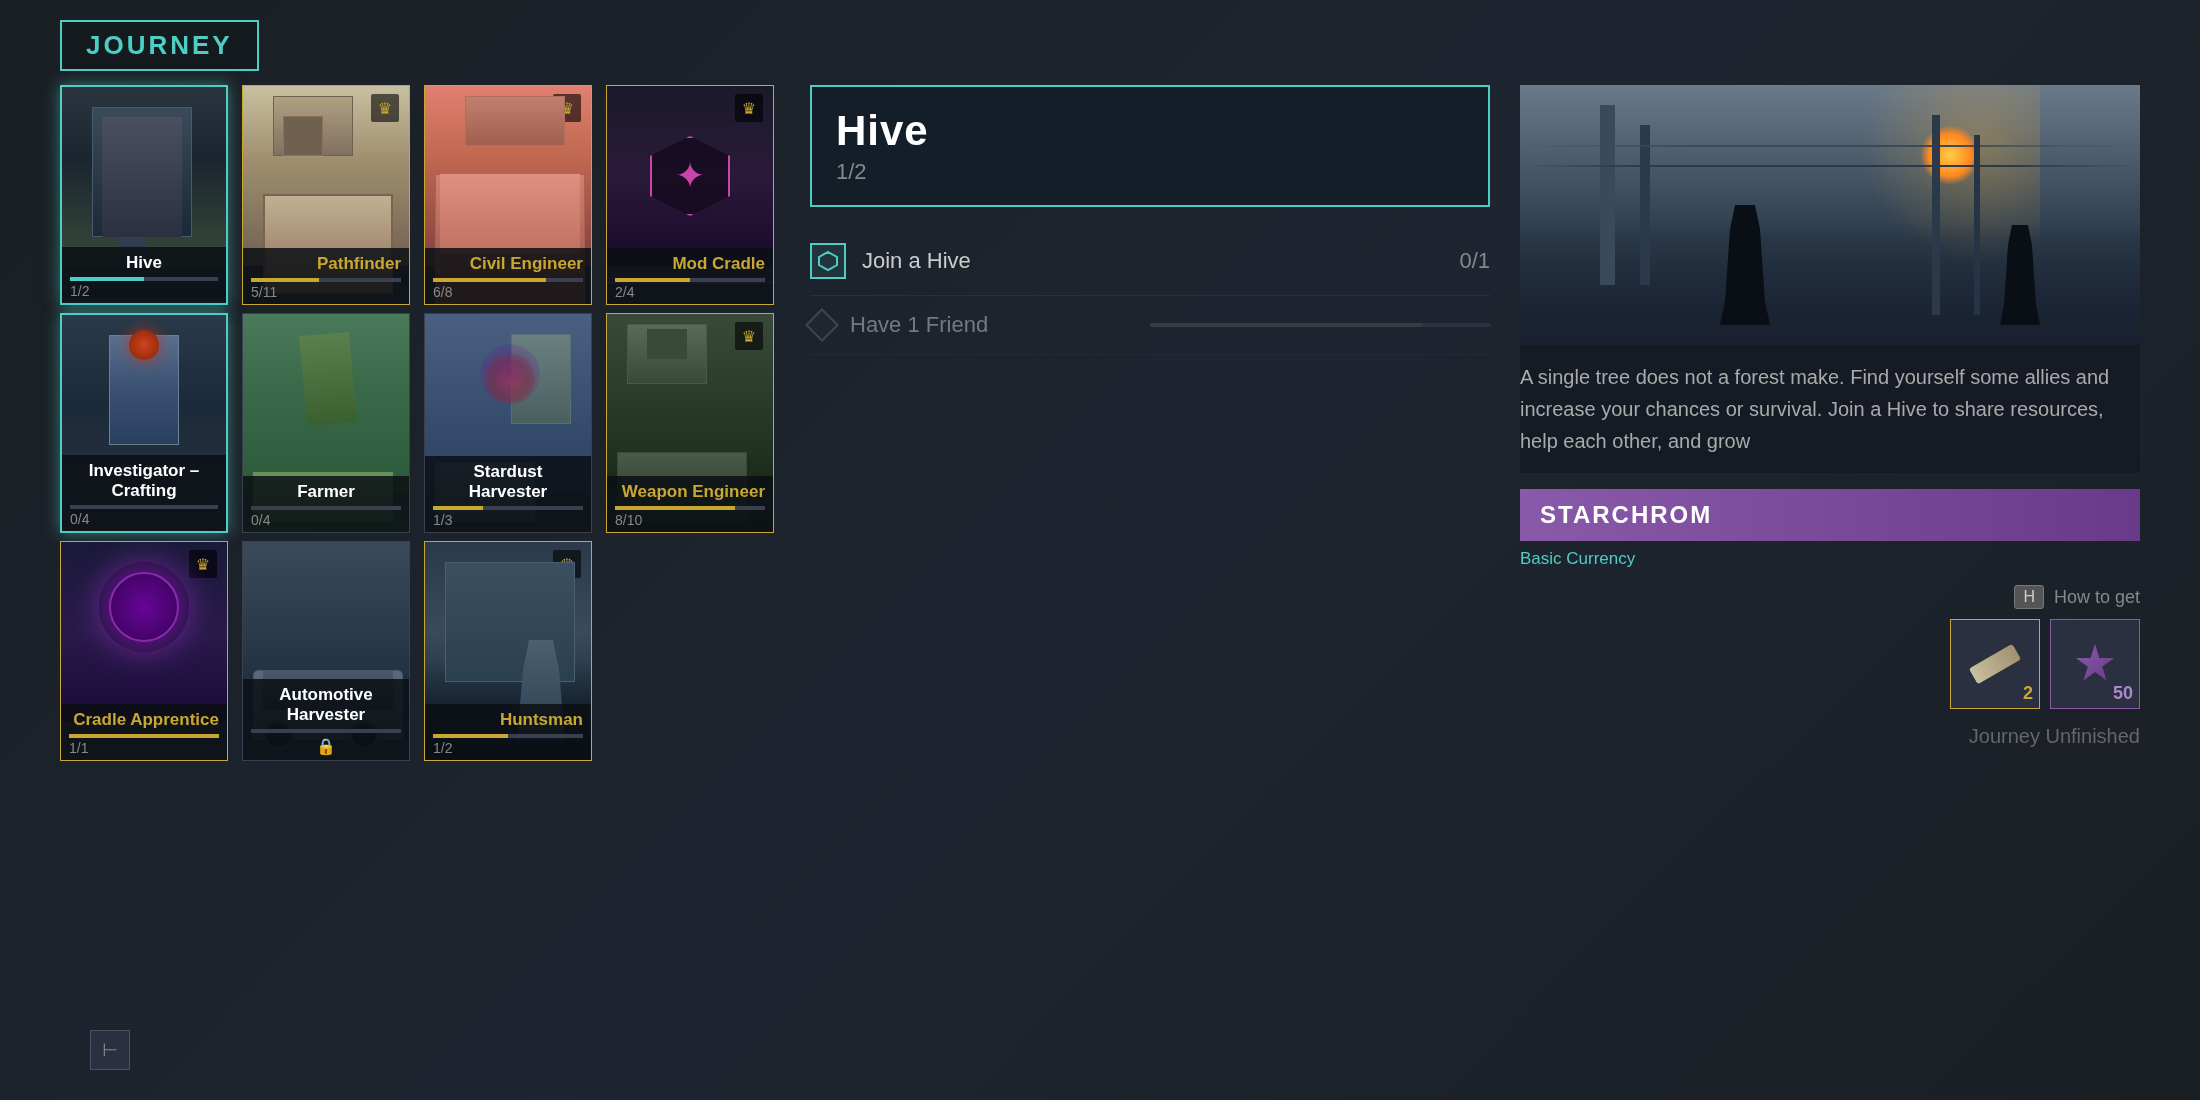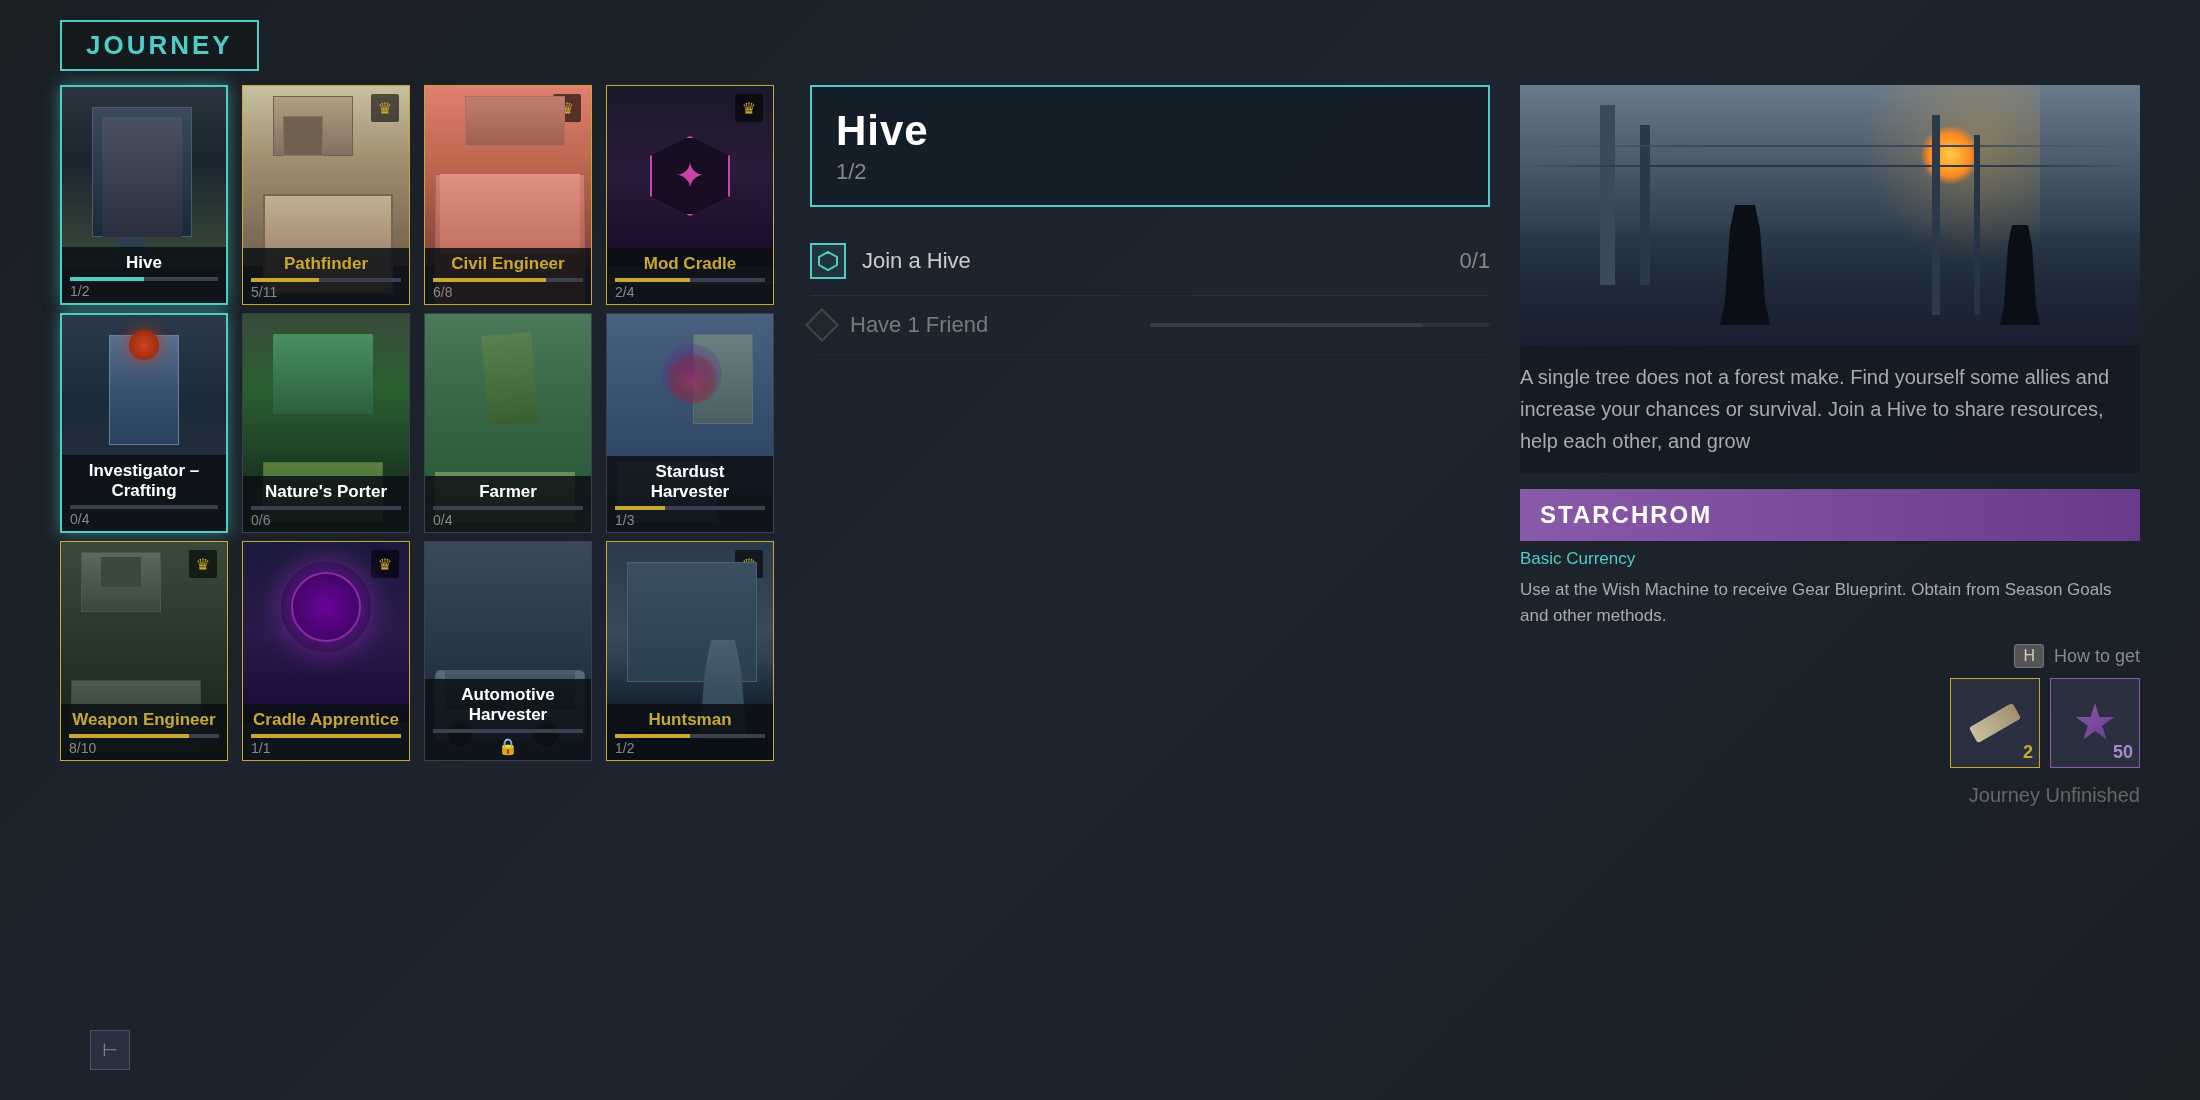--- a/index.html
+++ b/index.html
@@ -171,20 +171,21 @@
 
     .card-name {
       font-size: 17px;
       font-weight: bold;
       color: #ffffff;
       text-align: center;
     }
 
     .card-name.golden-text {
       color: #c8a830;
+      text-align: right;
     }
 
     .card-progress-bar {
       width: 100%;
       height: 4px;
       background: #3a4050;
       margin-top: 4px;
     }
 
     .card-progress-fill {
@@ -658,34 +659,20 @@
         </div>
         <div class="card-label">
           <div class="card-name">Investigator – Crafting</div>
           <div class="card-progress-bar">
             <div class="card-progress-fill cyan" style="width:0%"></div>
           </div>
           <div class="card-progress-text">0/4</div>
         </div>
       </div>
 
-      <div class="card">
-        <div class="card-bg-natures">
-          <div style="position:absolute;bottom:0;left:0;right:0;height:80px;background:linear-gradient(180deg,transparent,#1a3020);"></div>
-          <div style="position:absolute;bottom:10px;left:20px;width:120px;height:60px;background:linear-gradient(180deg,#5a8040,#3a6030);border:1px solid #4a7030;"></div>
-          <div style="position:absolute;top:20px;left:30px;width:100px;height:80px;background:linear-gradient(180deg,#4a9060,#2a6040);border-radius:2px;"></div>
-        </div>
-        <div class="card-label">
-          <div class="card-name">Nature's Porter</div>
-          <div class="card-progress-bar">
-            <div class="card-progress-fill" style="width:0%"></div>
-          </div>
-          <div class="card-progress-text">0/6</div>
-        </div>
-      </div>
 
       <div class="card">
         <div class="card-bg-farmer">
           <div style="position:absolute;bottom:0;left:0;right:0;height:70px;background:linear-gradient(180deg,transparent,#2a5a3a);"></div>
           <div style="position:absolute;bottom:10px;left:10px;width:140px;height:50px;background:linear-gradient(180deg,#6a9060,#4a7040);"></div>
           <div style="position:absolute;top:20px;left:60px;width:50px;height:90px;background:linear-gradient(180deg,#5a8050,#3a6030);transform:rotate(-5deg);"></div>
         </div>
         <div class="card-label">
           <div class="card-name">Farmer</div>
           <div class="card-progress-bar">
@@ -840,21 +827,20 @@
 
     <div class="description-box">
       <div class="description-text">A single tree does not a forest make. Find yourself some allies and increase your chances or survival. Join a Hive to share resources, help each other, and grow</div>
     </div>
 
     <div class="starchrom-section">
       <div class="starchrom-header">
         <div class="starchrom-title">STARCHROM</div>
       </div>
       <div class="starchrom-subtitle">Basic Currency</div>
-      <div class="starchrom-desc">Use at the Wish Machine to receive Gear Blueprint. Obtain from Season Goals and other methods.</div>
     </div>
 
     <div class="how-to-get">
       <span class="h-key">H</span>
       <span class="how-label">How to get</span>
     </div>
 
     <div class="reward-items">
       <div class="reward-item">
         <div class="reward-icon-bullet"></div>

